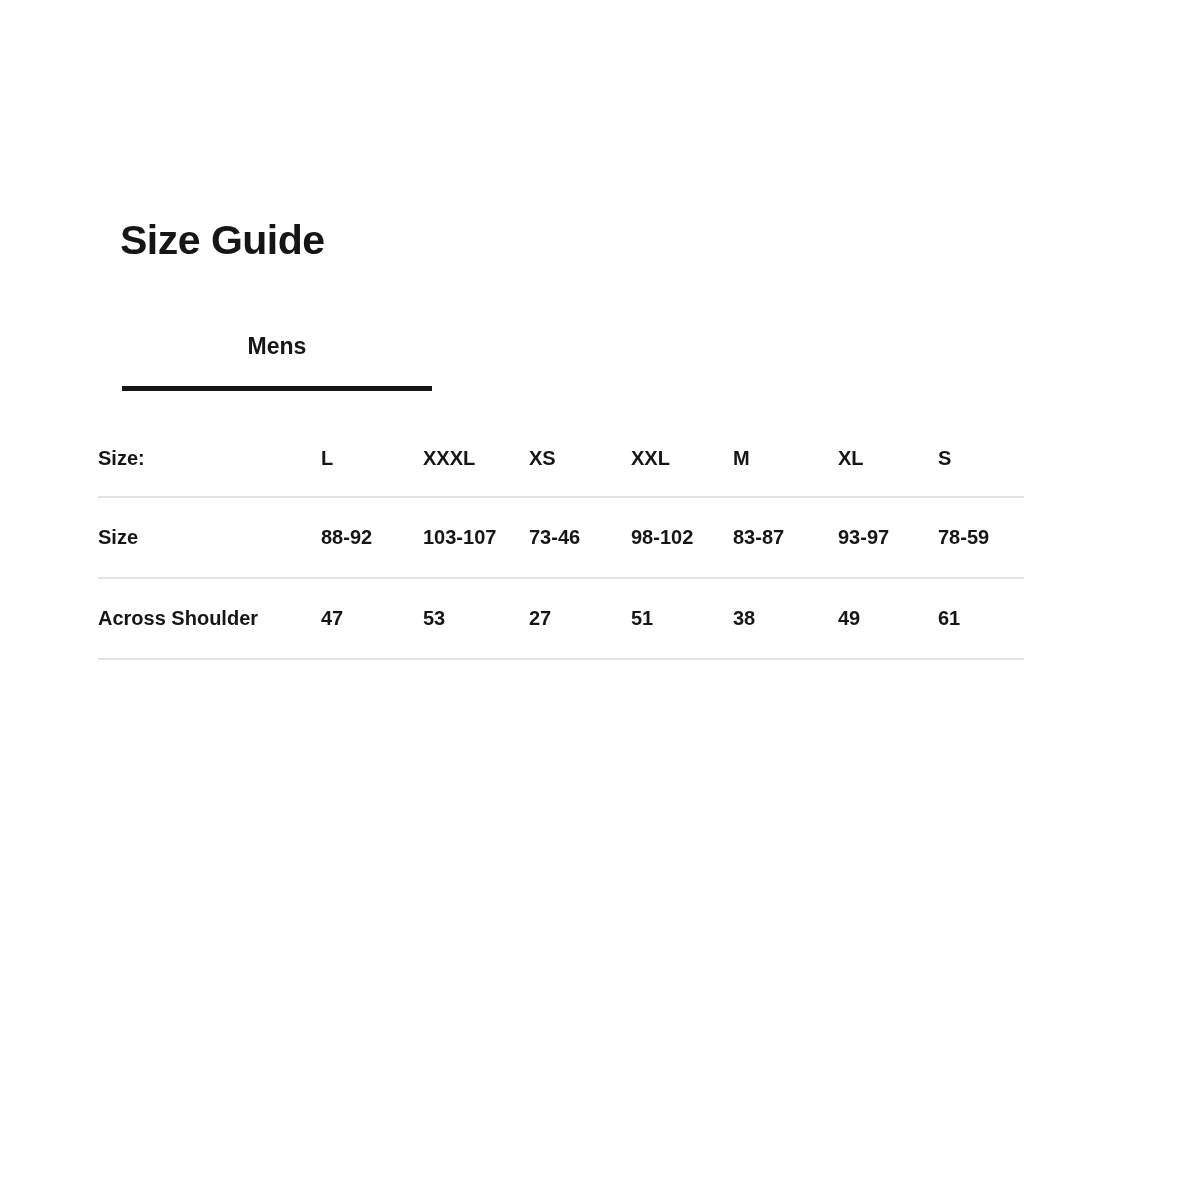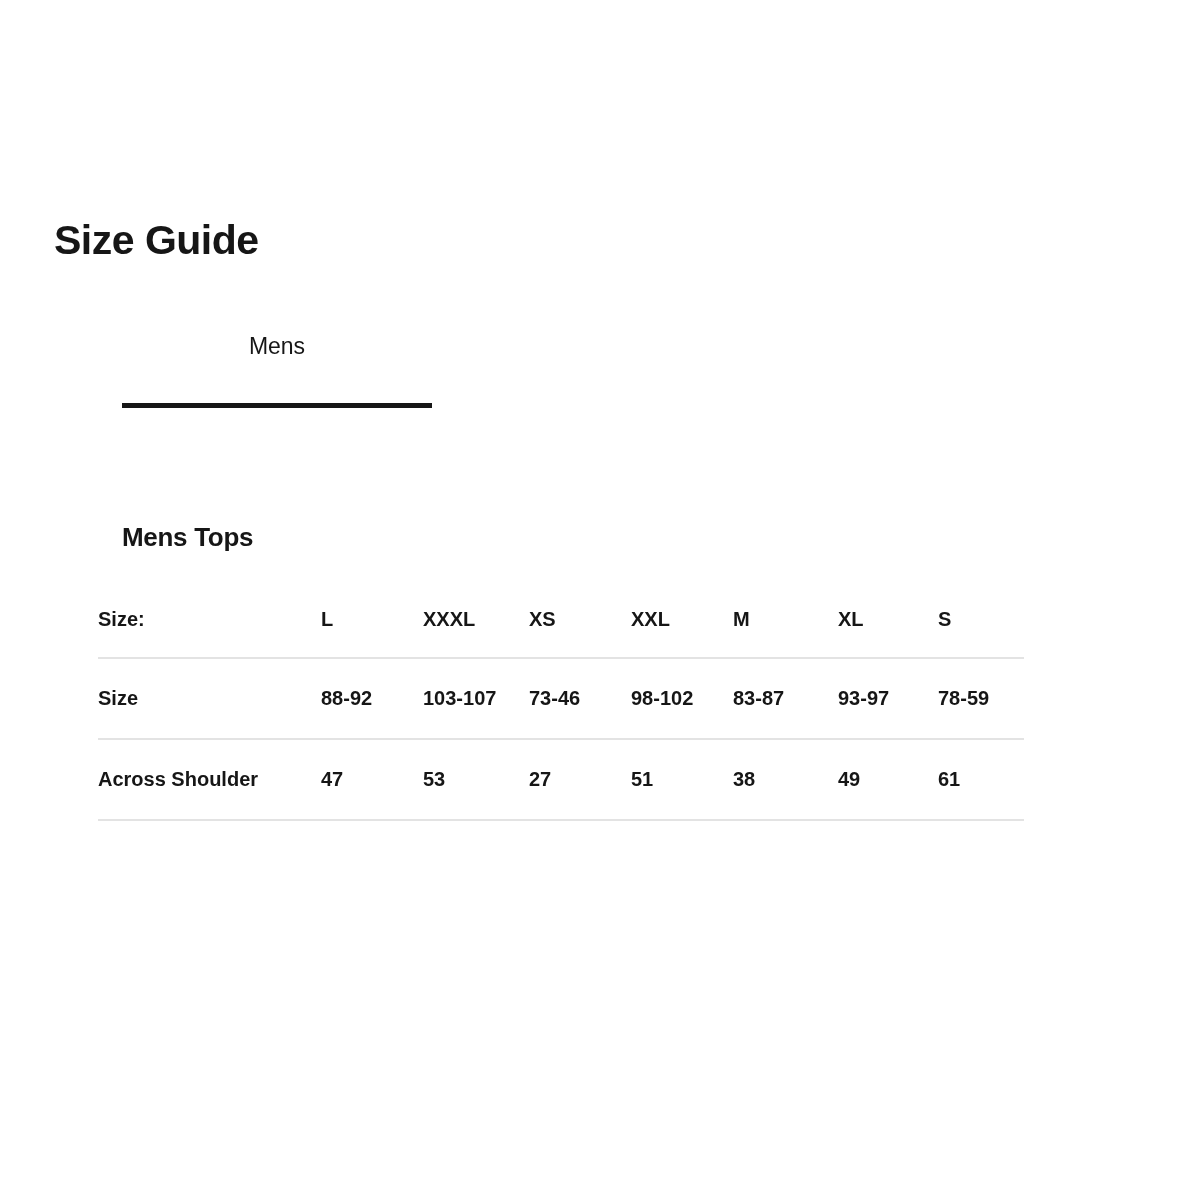--- a/index.html
+++ b/index.html
@@ -16,39 +16,39 @@
   .page {
     position: relative;
     width: 1200px;
     height: 1200px;
     background: #ffffff;
     overflow: hidden;
   }
   .page-title {
     margin: 0;
     padding-top: 218px;
-    padding-left: 54px;
+    padding-left: 120px;
     font-size: 41px;
     line-height: 1.1;
     font-weight: 700;
     letter-spacing: -0.5px;
     color: var(--text);
   }
   .tabs {
     margin-left: 122px;
     margin-top: 70px;
   }
   .tab {
     display: inline-block;
     width: 310px;
     text-align: center;
     font-size: 23px;
-    font-weight: 400;
+    font-weight: 700;
     line-height: 26px;
-    padding-bottom: 44px;
+    padding-bottom: 27px;
     border-bottom: 5px solid var(--underline);
     cursor: pointer;
     color: var(--text);
   }
   .section-heading {
     margin-left: 122px;
     margin-top: 114px;
     font-size: 26px;
     line-height: 30px;
     font-weight: 700;
@@ -82,21 +82,20 @@
 <div class="page">
 
   <h1 class="page-title">Size Guide</h1>
 
   <div class="tabs">
     <div class="tab">
       <span>Mens</span>
     </div>
   </div>
 
-  <h2 class="section-heading">Mens Tops</h2>
 
   <table class="size-table">
     <colgroup>
       <col style="width:223px">
       <col style="width:102px">
       <col style="width:106px">
       <col style="width:102px">
       <col style="width:102px">
       <col style="width:105px">
       <col style="width:100px">

